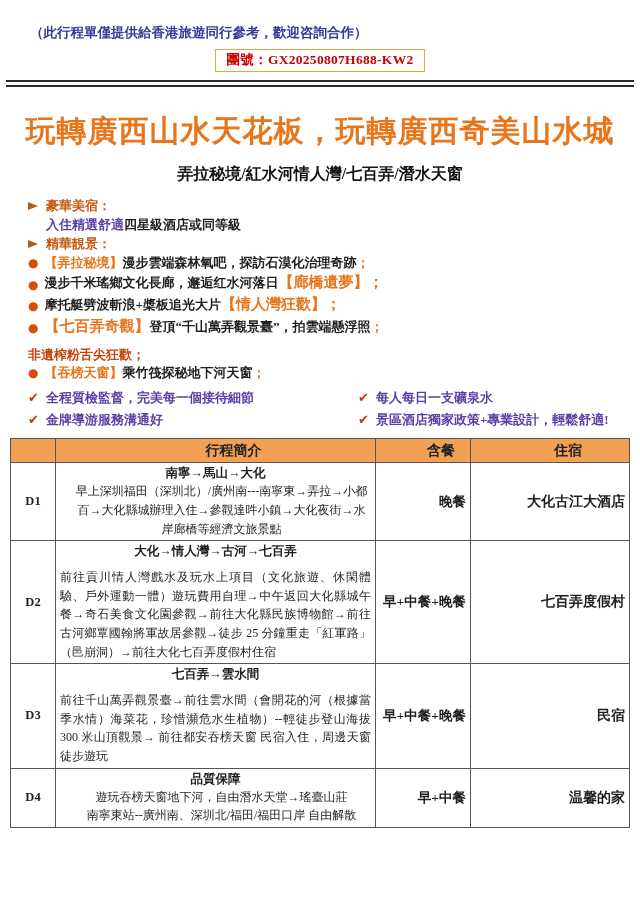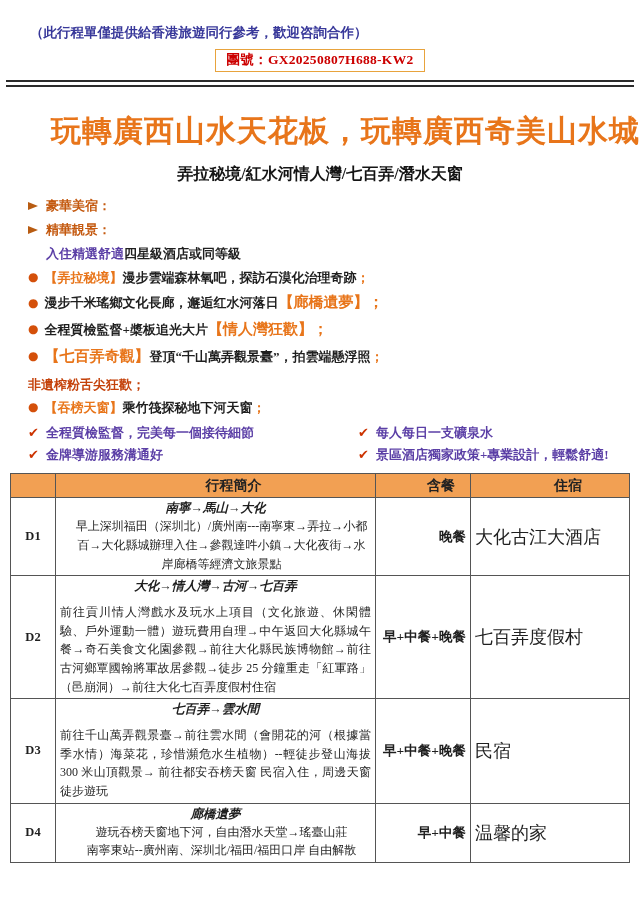--- a/index.html
+++ b/index.html
@@ -30,40 +30,40 @@
   }
   .double-rule {
     margin:8px 6px 0;
     height:7px;
     border-top:2.5px solid #2b2b2b;
     border-bottom:2.5px solid #2b2b2b;
   }
   
   .main-title {
     margin-top:24px;
-    text-align:right;
+    text-align:center;
     font-size:30px; font-weight:bold;
     color:#e8751a;
     letter-spacing:1px;
   }
   .sub-title {
     margin-top:8px;
     text-align:center;
     font-size:23px; font-weight:bold;
     color:#e8751a;
   }
   .highlight-line {
     margin-top:12px;
     text-align:center;
     font-size:16px; font-weight:bold;
     color:#141414;
   }
   
   .features { margin:12px 28px 0; font-size:13px; font-weight:bold; }
-  .f-row { display:flex; align-items:center; margin-top:5px; line-height:1.45; }
+  .f-row { display:flex; align-items:flex-end; line-height:1.45; }
   .tri {
     width:0; height:0; flex:0 0 auto;
     border-top:4.5px solid transparent;
     border-bottom:4.5px solid transparent;
     border-left:10px solid #b85c12;
     margin-right:8px; align-self:center;
   }
   .hdr-orange { color:#c4590f; }
   .indent { margin-left:18px; }
   .purple { color:#5b3fa6; }
@@ -94,22 +94,22 @@
     padding:2px 4px;
   }
   table.itin th {
     background:#f2a053;
     font-size:14px; font-weight:bold; color:#222;
     height:24px; text-align:center;padding-left:40px;
   }
   .col-day   { width:44px;  text-align:center; font-weight:bold; font-size:12.5px; }
   .col-intro { width:320px; }
   .col-meal  { width:95px;  text-align:right; font-weight:bold; font-size:13.5px; }
-  .col-stay  { text-align:left; font-weight:normal; font-size:18px; }
-  .route-line { text-align:center; font-weight:bold; font-size:12.5px;font-style:italic; }
+  .col-stay  { text-align:right; font-weight:bold; font-size:14px; }
+  .route-line { text-align:center; font-weight:bold; font-size:12.5px; }
   .desc-center { text-align:center; line-height:1.55;margin-left:12px; }
   .desc-just { text-align:justify; line-height:1.55;margin-top:8px; }
 </style>
 </head>
 <body>
 
 <div class="page">
 
   <div class="notice">（此行程單僅提供給香港旅遊同行參考，歡迎咨詢合作）</div>
 
@@ -121,43 +121,43 @@
 
   <div class="main-title">玩轉廣西山水天花板，玩轉廣西奇美山水城</div>
   <div class="highlight-line">弄拉秘境/紅水河情人灣/七百弄/潛水天窗</div>
 
   <div class="features">
 
     <div class="f-row">
       <span class="tri"></span>
       <span class="hdr-orange">豪華美宿：</span>
     </div>
-    <div class="f-row">
-      <span class="tri"></span>
-      <span class="hdr-orange">精華靚景：</span>
-    </div>
-
     <div class="f-row indent">
       <span class="purple">入住精選舒適</span>
         <span>四星級酒店或同等級</span>
     </div>
 
     <div class="f-row">
+      <span class="tri"></span>
+      <span class="hdr-orange">精華靚景：</span>
+    </div>
+
+    <div class="f-row">
       <span class="dot">●</span>
       <span><span class="lead">【弄拉秘境】</span><span>漫步雲端森林氧吧，探訪石漠化治理奇跡</span><span class="tail">；</span></span>
     </div>
 
     <div class="f-row">
       <span class="dot">●</span>
       <span><span class="lead"></span><span>漫步千米瑤鄉文化長廊，邂逅红水河落日</span><span class="tail big">【廊橋遺夢】；</span></span>
     </div>
 
     <div class="f-row">
       <span class="dot">●</span>
-      <span><span class="lead"></span><span>全程質檢監督+槳板追光大片</span><span class="tail big">【情人灣狂歡】；</span></span>
+      <span><span class="lead"></span><span>摩托艇劈波斬浪+槳板追光大片</span><span class="tail big">【情人灣狂歡】；</span></span>
     </div>
 
     <div class="f-row">
       <span class="dot">●</span>
       <span><span class="lead big">【七百弄奇觀】</span><span>登頂“千山萬弄觀景臺”，拍雲端懸浮照</span><span class="tail">；</span></span>
     </div>
 
     <div class="standalone-orange">非遺榨粉舌尖狂歡；</div>
 
     <div class="f-row">
@@ -217,21 +217,21 @@
       <td class="col-intro">
         <div class="route-line">七百弄→雲水間</div>
         <div class="desc-just">前往千山萬弄觀景臺→前往雲水間（會開花的河（根據當季水情）海菜花，珍惜瀕危水生植物）--輕徒步登山海拔 300 米山頂觀景→ 前往都安吞榜天窗 民宿入住，周邊天窗徒步遊玩</div>
       </td>
       <td class="col-meal">早+中餐+晚餐</td>
       <td class="col-stay">民宿</td>
     </tr>
     <tr>
       <td class="col-day">D4</td>
       <td class="col-intro">
-        <div class="route-line">廊橋遺夢</div>
+        <div class="route-line">品質保障</div>
         <div class="desc-center">遊玩吞榜天窗地下河，自由潛水天堂→瑤臺山莊</div>
         <div class="desc-center">南寧東站--廣州南、深圳北/福田/福田口岸 自由解散</div>
       </td>
       <td class="col-meal">早+中餐</td>
       <td class="col-stay">温馨的家</td>
     </tr>
   </tbody>
     </table>
 
 </div>

